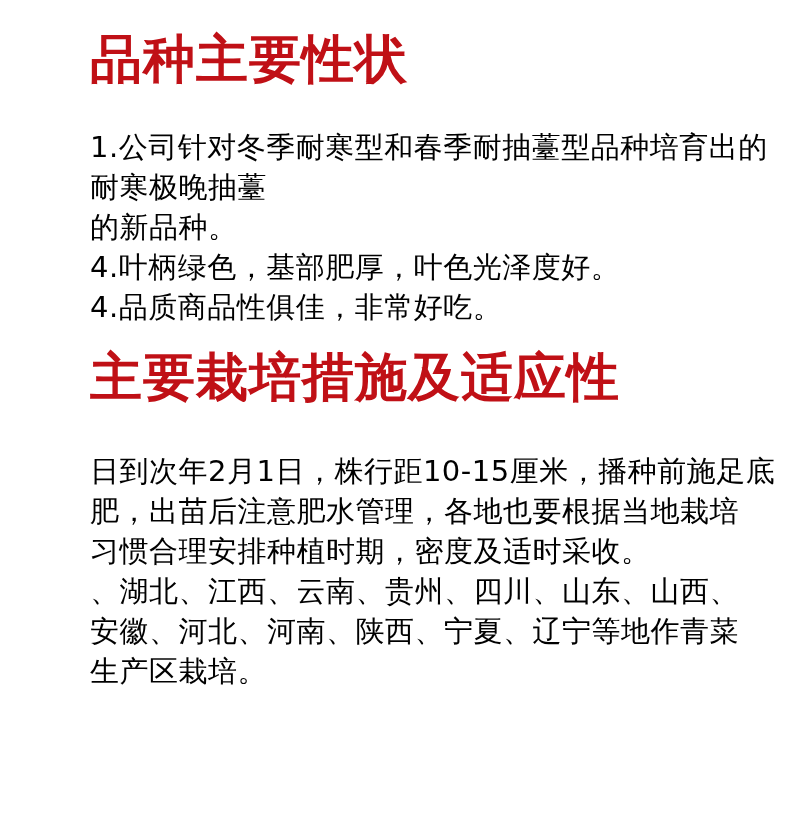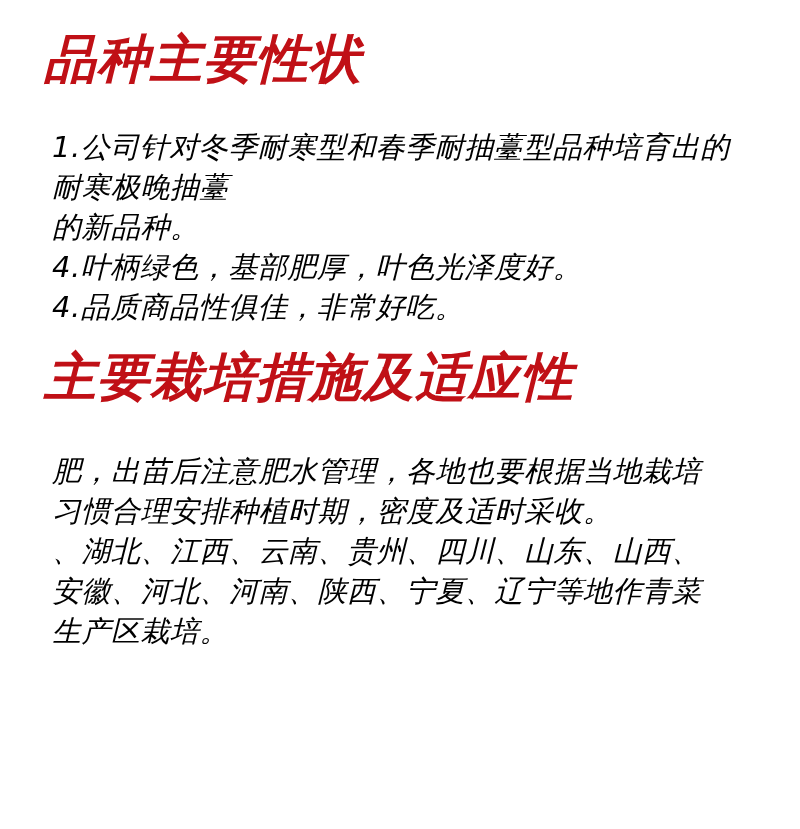--- a/index.html
+++ b/index.html
@@ -5,39 +5,38 @@
   html, body {
     margin: 0;
     padding: 0;
     background: #ffffff;
   }
   .page {
     position: relative;
     width: 800px;
     height: 817px;
     box-sizing: border-box;
-    padding: 28px 38px 0 44px;
+    padding: 28px 38px 0 90px;
     overflow: hidden;
     background: var(--page-bg, #ffffff);
     color: var(--body-color, #000000);
     font-family: "DejaVu Sans", "Liberation Sans", sans-serif;
-    font-style: italic;
   }
   .sec-title {
     margin: 0;
     font-family: "DejaVu Serif", "Liberation Serif", serif;
     font-weight: 700;
     font-size: 52px;
     line-height: 62px;
     letter-spacing: 1px;
     color: var(--accent, #c01016);
     white-space: nowrap;
   }
   .body-text {
-    margin: 8px;
+    margin: 0;
   }
   .line {
     margin: 0;
     font-size: 29px;
     line-height: 40px;
     letter-spacing: 0.5px;
     white-space: nowrap;
     color: var(--body-color, #000000);
   }
   .line.indent {
@@ -59,20 +58,21 @@
       <p class="line">耐寒极晚抽薹</p>
       <p class="line">的新品种。</p>
       <p class="line">4.叶柄绿色，基部肥厚，叶色光泽度好。</p>
       <p class="line">4.品质商品性俱佳，非常好吃。</p>
     </div>
   </section>
 
   <section id="sec-cultivation">
     <h1 class="sec-title">主要栽培措施及适应性</h1>
     <div class="body-text">
+      <p class="line">日到次年2月1日，株行距10-15厘米，播种前施足底</p>
       <p class="line">肥，出苗后注意肥水管理，各地也要根据当地栽培</p>
       <p class="line">习惯合理安排种植时期，密度及适时采收。</p>
       <p class="line">、湖北、江西、云南、贵州、四川、山东、山西、</p>
       <p class="line">安徽、河北、河南、陕西、宁夏、辽宁等地作青菜</p>
       <p class="line">生产区栽培。</p>
     </div>
   </section>
 
 </div>
 

